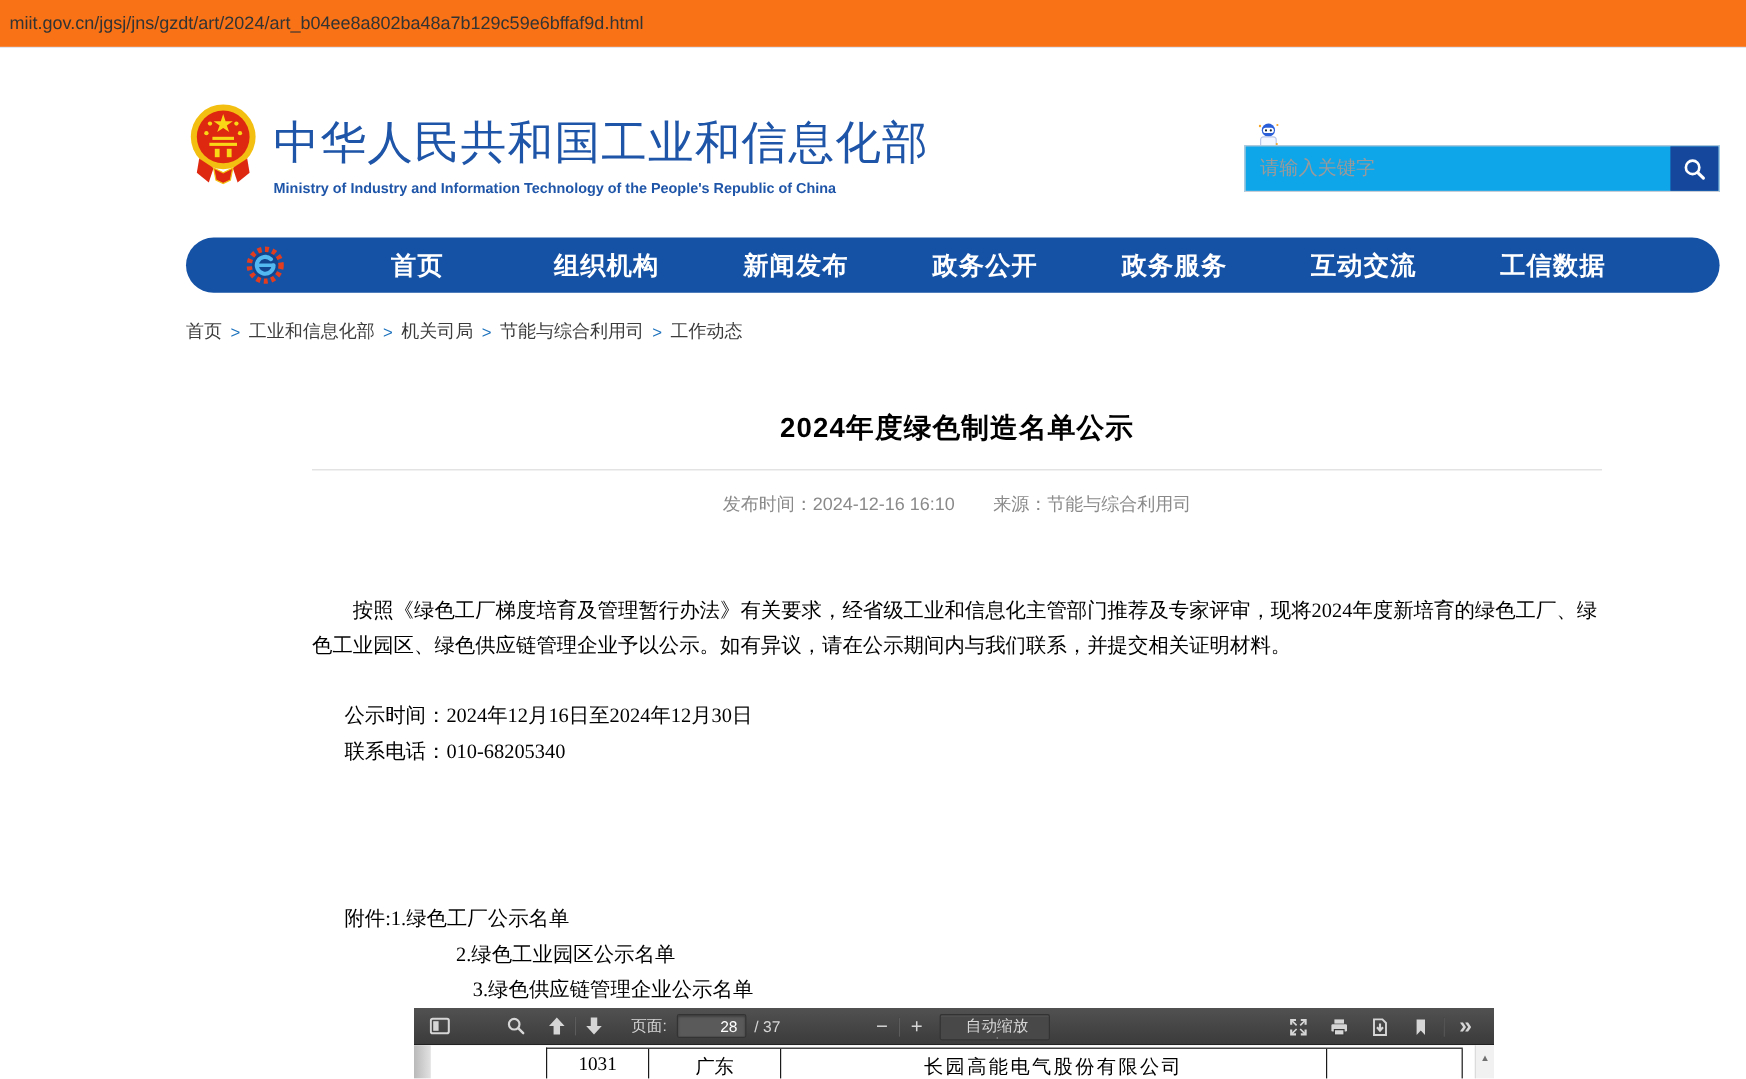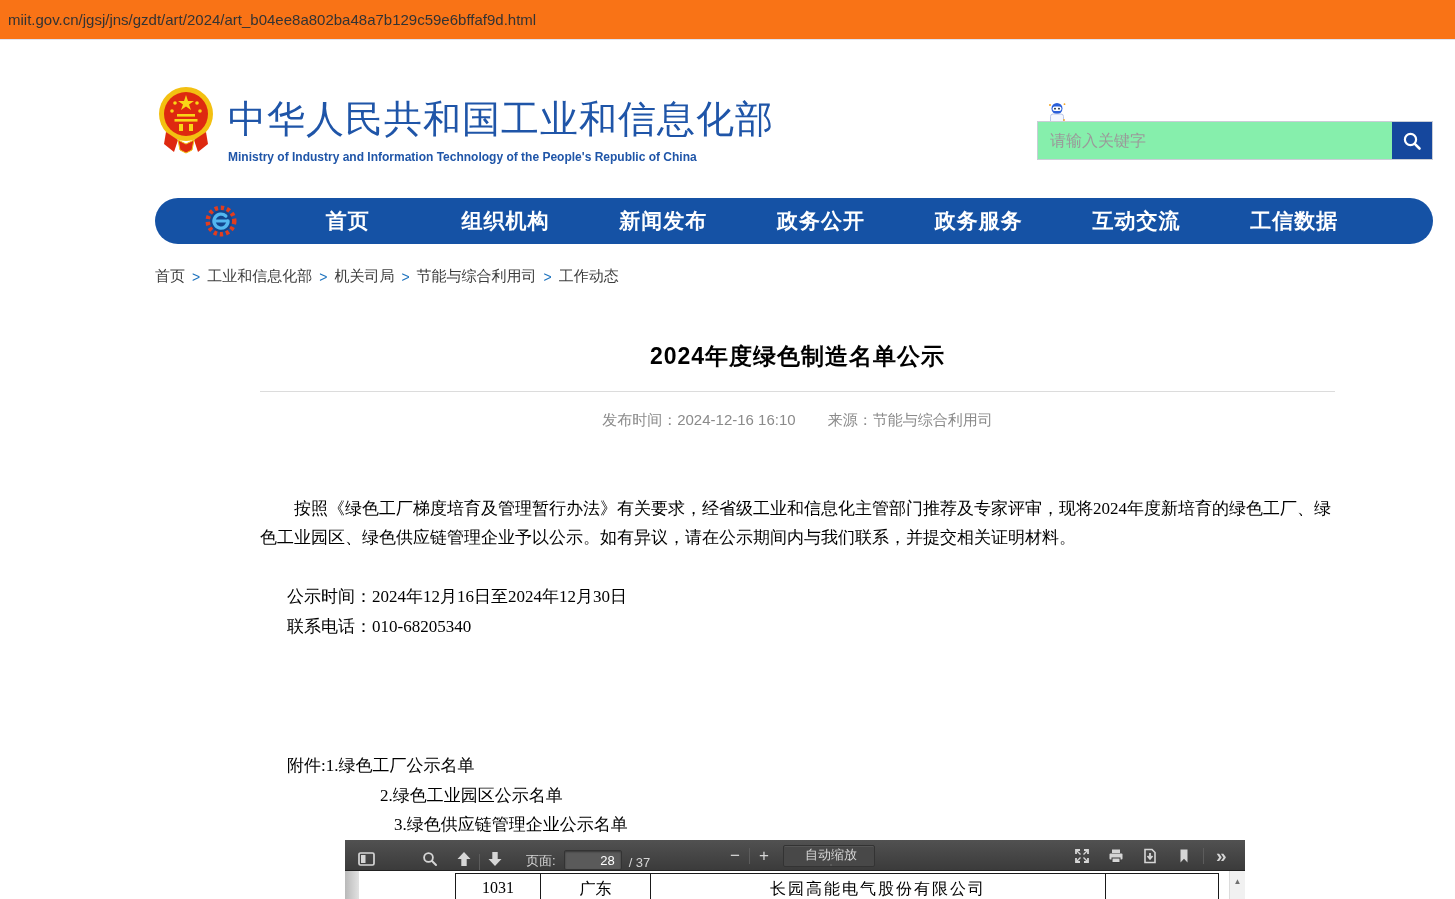--- a/index.html
+++ b/index.html
@@ -19,21 +19,21 @@
   .site-title { font-size:38px; font-weight:400; color:#1f55a8; letter-spacing:1px;
                 font-family:"Liberation Sans", sans-serif; white-space:nowrap; }
   .site-subtitle { margin-top:5px; font-size:12px; font-weight:600; color:#1f55a8; white-space:nowrap; }
 
   .quick-links { position:absolute; top:86px; right:23px; display:flex; align-items:center;
                  gap:13px; font-size:14px; color:#1f1f1f; }
   .quick-links .ql-item { cursor:pointer; white-space:nowrap;margin-top:35px; }
   .robot-icon { width:18px; height:21px; display:inline-block; margin-right:-6px; }
 
   .search-box { position:absolute; left:1037px; top:121px; width:396px; height:39px;
-                border:1px solid #c9cdd6; background:#86efac; display:flex; }
+                border:1px solid #c9cdd6; background:#0ea5e9; display:flex; }
   .search-input { flex:1; border:none; outline:none; padding:0 12px; font-size:16px; color:#444;
                   font-family:"Liberation Sans", sans-serif; background:transparent; }
   .search-input::placeholder { color:#9a9a9a; }
   .search-btn { width:40px; height:37px; background:#15479d; border:none; cursor:pointer;
                 display:flex; align-items:center; justify-content:center; }
 
   
   .main-nav { position:absolute; left:155px; top:198px; width:1278px; height:46px;
               background:#1552a5; border-radius:23px; display:flex; align-items:center; }
   .nav-logo { width:36px; height:36px; margin-left:48px; flex:0 0 auto; }
@@ -66,21 +66,21 @@
   .attach-2 { position:absolute; left:120px; top:784px; font-size:17px;
               font-family:"Liberation Serif","DejaVu Serif",serif; }
   .attach-3 { position:absolute; left:134px; top:813px; font-size:17px;
               font-family:"Liberation Serif","DejaVu Serif",serif; }
 
   
   .pdf-viewer { position:absolute; left:345px; top:840px; width:900px; height:59px; overflow:hidden; }
   .pdf-toolbar { position:absolute; left:0; top:0; width:1066px; height:31px;
                  background:linear-gradient(to bottom,#515151,#3b3b3b);
                  border-bottom:1px solid #222; color:#d6d6d6;
-                 display:flex; align-items:flex-end; font-size:13px; }
+                 display:flex; align-items:center; font-size:13px; }
   .tb-icon { display:inline-flex; align-items:center; justify-content:center;
              width:22px; height:22px; cursor:pointer; }
   .tb-div { width:1px; height:16px; background:#2a2a2a; border-right:1px solid #5c5c5c; margin:0 4px; }
   .tb-abs { position:absolute; top:0; height:31px; display:flex; align-items:center; }
   .page-input { width:58px; height:20px; background:#5a5a5a; border:1px solid #333;
                 border-radius:2px; color:#fff; font-size:13px; text-align:right;
                 padding-right:6px; outline:none; box-shadow:inset 0 1px 2px rgba(0,0,0,.4); }
   .zoom-select { display:flex; align-items:center; justify-content:space-between;
                  width:92px; height:22px; background:#484848; border:1px solid #333;
                  border-radius:2px; padding:0 5px 0 9px; cursor:pointer;

